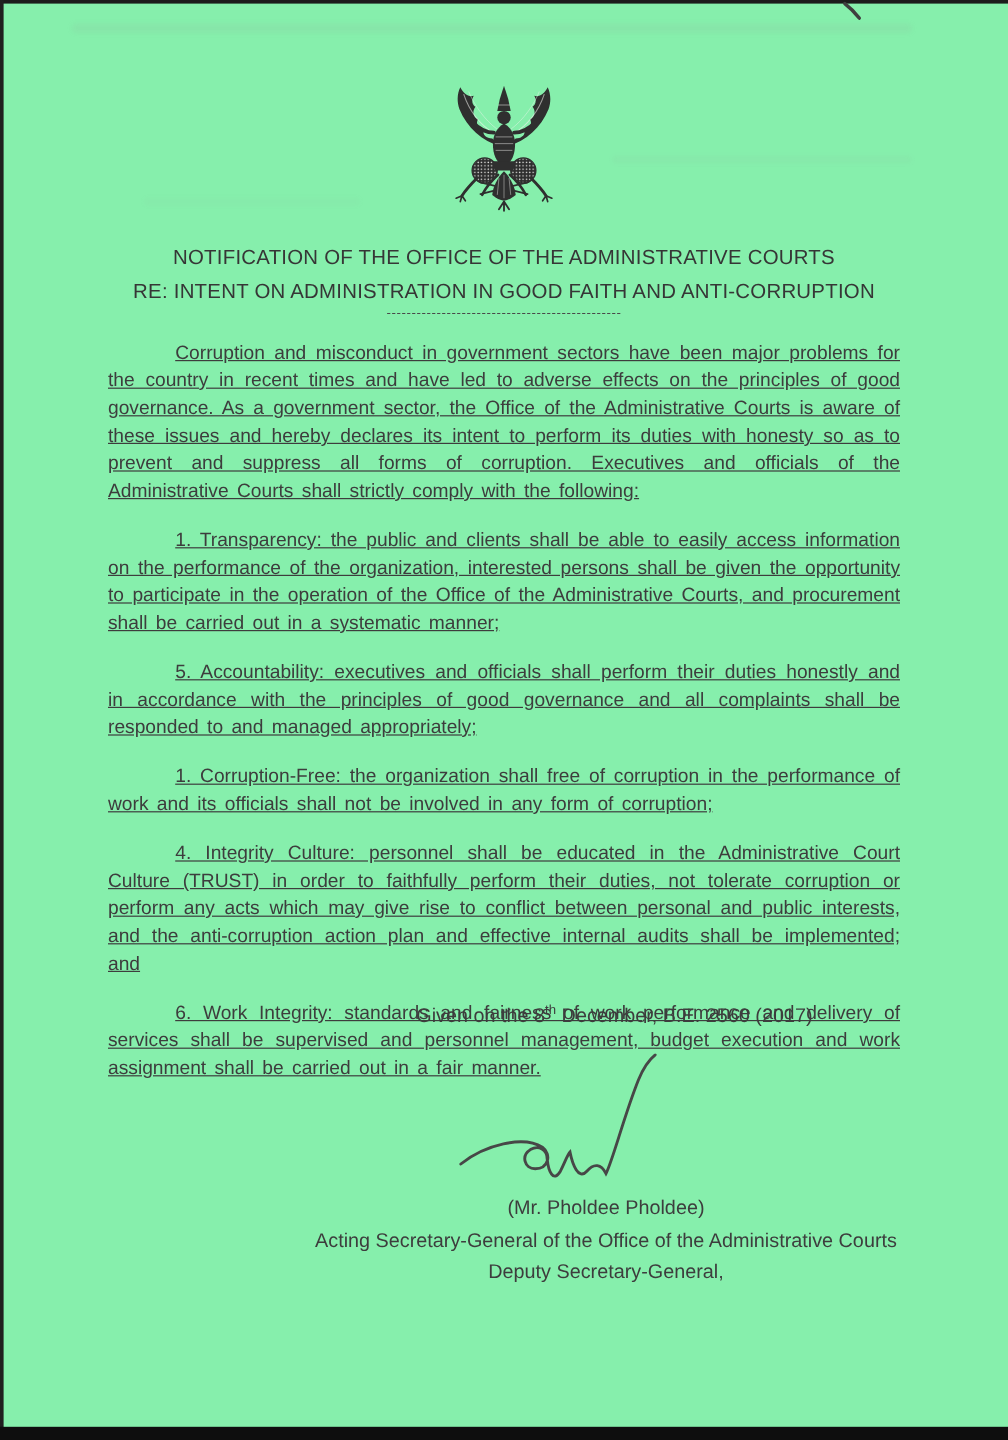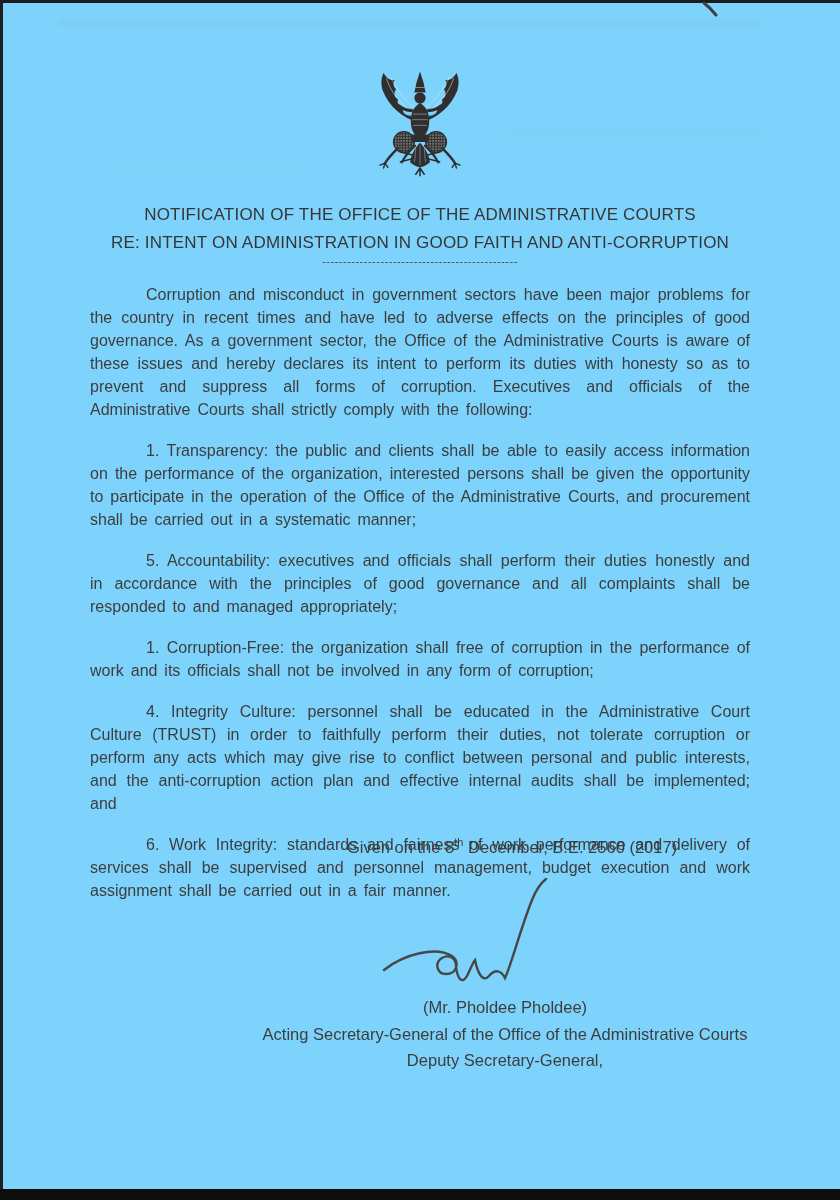--- a/index.html
+++ b/index.html
@@ -5,21 +5,21 @@
   html, body {
     margin: 0;
     padding: 0;
     background: #2a2a2a;
     font-family: "Liberation Sans", sans-serif;
   }
   .page {
     position: relative;
     width: 840px;
     height: 1200px;
-    background: #7dd3fc;
+    background: #86efac;
     overflow: hidden;
     color: #3c3c3c;
   }
   
   .edge-top    { position: absolute; top: 0; left: 0; width: 840px; height: 3px;  background: #1c1c1c; }
   .edge-left   { position: absolute; top: 0; left: 0; width: 3px;  height: 1200px; background: #202020; }
   .edge-bottom { position: absolute; bottom: 0; left: 0; width: 840px; height: 11px; background: #0e0e0e; }
   .pen-mark    { position: absolute; top: 1px; left: 700px; }
   .ghost-smudge {
     position: absolute;
@@ -59,20 +59,21 @@
     width: 660px;
     font-size: 16px;
     line-height: 23px;
     color: #3d3d3d;
     text-align: justify;
   }
   .body-block p {
     margin: 0 0 18px 0;
     text-indent: 56px;
     word-spacing: 2.5px;
+    text-decoration: underline;
   }
   .dateline {
     position: absolute;
     top: 836px; left: 184px; right: 0;
     text-align: center;
     font-size: 16.5px;
     color: #3d3d3d;
   }
   .dateline sup { font-size: 11px; }
   .signature-wrap {

